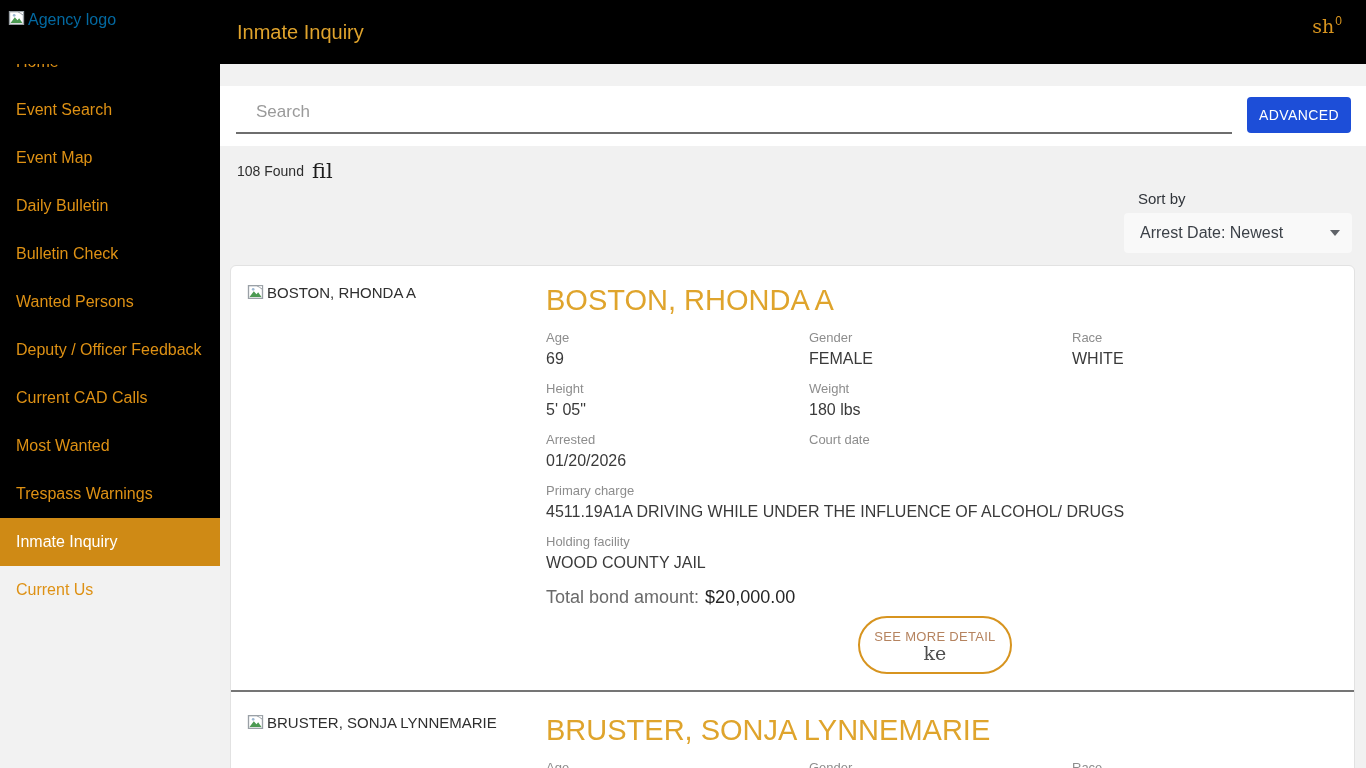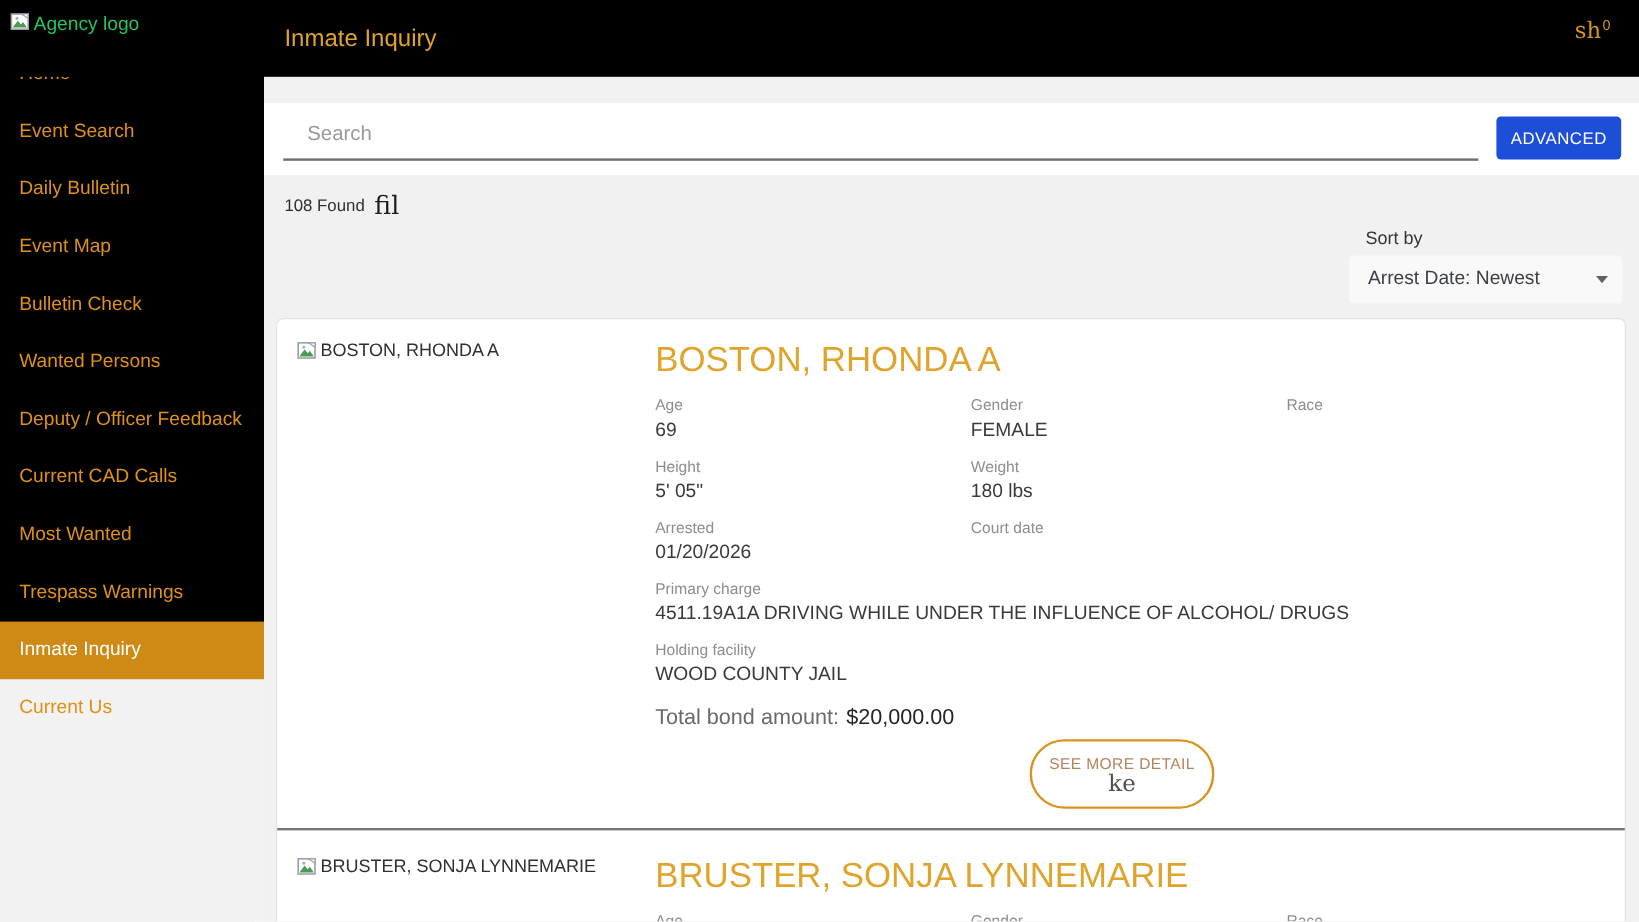--- a/index.html
+++ b/index.html
@@ -4,21 +4,21 @@
 <style>
   * { box-sizing: border-box; }
   html,body { margin:0; padding:0; }
   body {
     width:1366px; height:768px; overflow:hidden; position:relative;
     background:#f2f2f2; font-family:"Liberation Sans", sans-serif;
   }
   
   .header { position:absolute; left:0; top:0; width:1366px; height:64px; background:#000; z-index:5; }
   .logo { position:absolute; left:8px; top:10px; display:flex; align-items:center; gap:3px; cursor:pointer; }
-  .logo-alt { color:#22c55e; font-size:16px; }
+  .logo-alt { color:#0369a1; font-size:16px; }
   .page-title { position:absolute; left:237px; top:0; height:64px; display:flex; align-items:center;
     color:#dfa32c; font-size:20px; }
   .cart { position:absolute; right:24px; top:15px; display:flex; align-items:flex-start; color:#d7941f; cursor:pointer; }
   .cart-text { font-family:"DejaVu Serif", serif; font-size:19px; max-width:26px; overflow:hidden; white-space:nowrap; }
   .cart-badge { font-size:12px; margin-left:1px; line-height:1; padding-bottom:1px; }
   
   .sidebar { position:absolute; left:0; top:0; width:220px; height:555px; background:#000; z-index:4; }
   .nav { position:absolute; top:38px; left:0; right:0; }
   .nav-item { height:48px; display:flex; align-items:center; padding-left:16px; color:#de9114;
     font-size:16px; white-space:nowrap; cursor:pointer; }
@@ -89,22 +89,22 @@
   <div class="cart">
     <span class="cart-text">sh</span>
     <span class="cart-badge">0</span>
   </div>
 </div>
 
 <div class="sidebar">
   <div class="nav" id="nav-root">
       <div class="nav-item">Home</div>
       <div class="nav-item">Event Search</div>
+      <div class="nav-item">Event Map</div>
       <div class="nav-item">Daily Bulletin</div>
-      <div class="nav-item">Event Map</div>
       <div class="nav-item">Bulletin Check</div>
       <div class="nav-item">Wanted Persons</div>
       <div class="nav-item">Deputy / Officer Feedback</div>
       <div class="nav-item">Current CAD Calls</div>
       <div class="nav-item">Most Wanted</div>
       <div class="nav-item">Trespass Warnings</div>
       <div class="nav-item active">Inmate Inquiry</div>
       <div class="nav-item">Current Us</div>
     </div>
 </div>
@@ -147,20 +147,21 @@
               <div class="cell">
                 <div class="cell-label">Age</div>
                 <div class="cell-value">69</div>
               </div>
               <div class="cell">
                 <div class="cell-label">Gender</div>
                 <div class="cell-value">FEMALE</div>
               </div>
               <div class="cell">
                 <div class="cell-label">Race</div>
+                <div class="cell-value">WHITE</div>
               </div>
               <div class="cell">
                 <div class="cell-label">Height</div>
                 <div class="cell-value">5' 05"</div>
               </div>
               <div class="cell">
                 <div class="cell-label">Weight</div>
                 <div class="cell-value">180 lbs</div>
               </div>
               <div class="cell">

